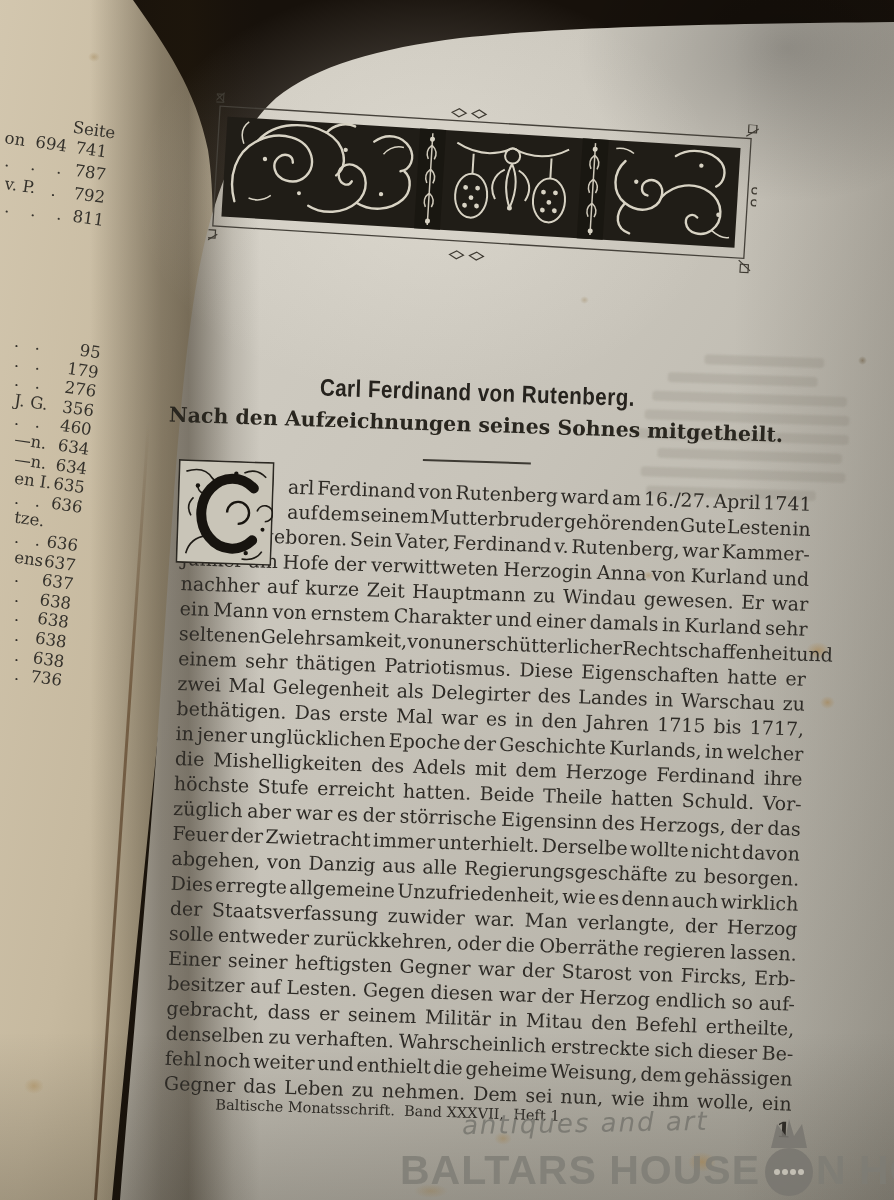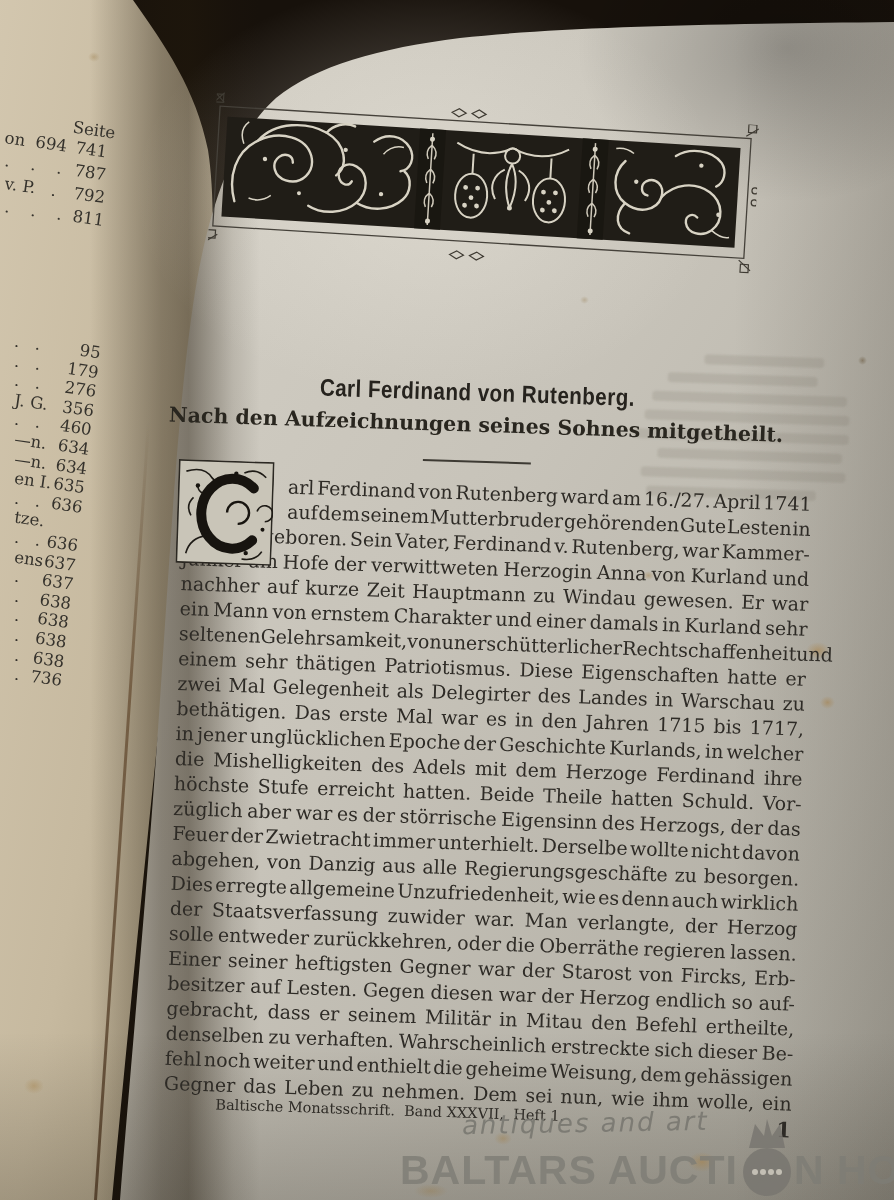--- a/index.html
+++ b/index.html
@@ -617,21 +617,21 @@
     </div>
 
     <div class="footer-row">
       <span class="journal">Baltische Monatsschrift.  Band XXXVII,  Heft 1.</span>
       <span class="pagenum">1</span>
     </div>
   </div>
 
   <div class="wm wm-script">antiques and art</div>
   <div class="wm wm-brand">
-    <span>BALTARS AUCTI</span>
+    <span>BALTARS HOUSE</span>
       <span class="wm-logo"><svg width="54" height="84" viewBox="0 0 54 84">
         <path d="M10,32 L16,8 L25,20 L28,3 L33,20 L41,8 L46,32 Z" fill="rgba(120,118,112,.85)"></path>
         <circle cx="28" cy="56" r="24" fill="rgba(120,118,112,.85)"></circle>
         <g fill="#c3bfb4">
             <circle cx="16" cy="56" r="3"></circle>
             <circle cx="24" cy="56" r="3"></circle>
             <circle cx="32" cy="56" r="3"></circle>
             <circle cx="40" cy="56" r="3"></circle>
           </g>
       </svg></span>

